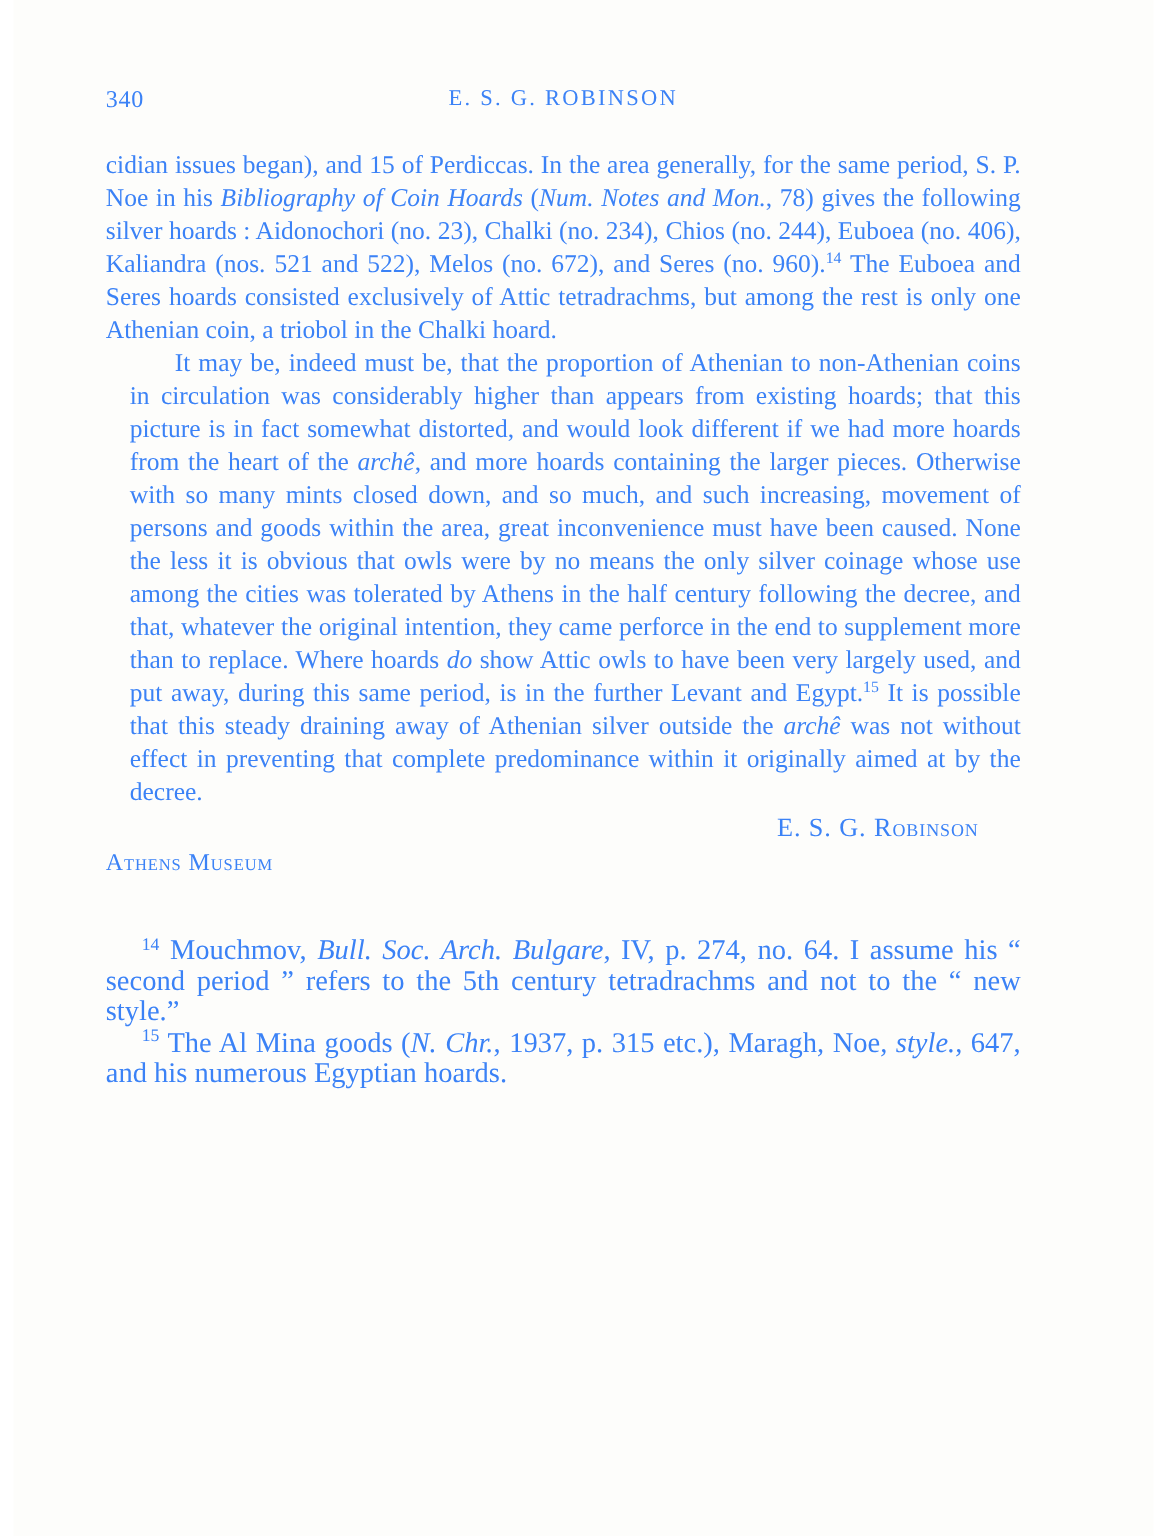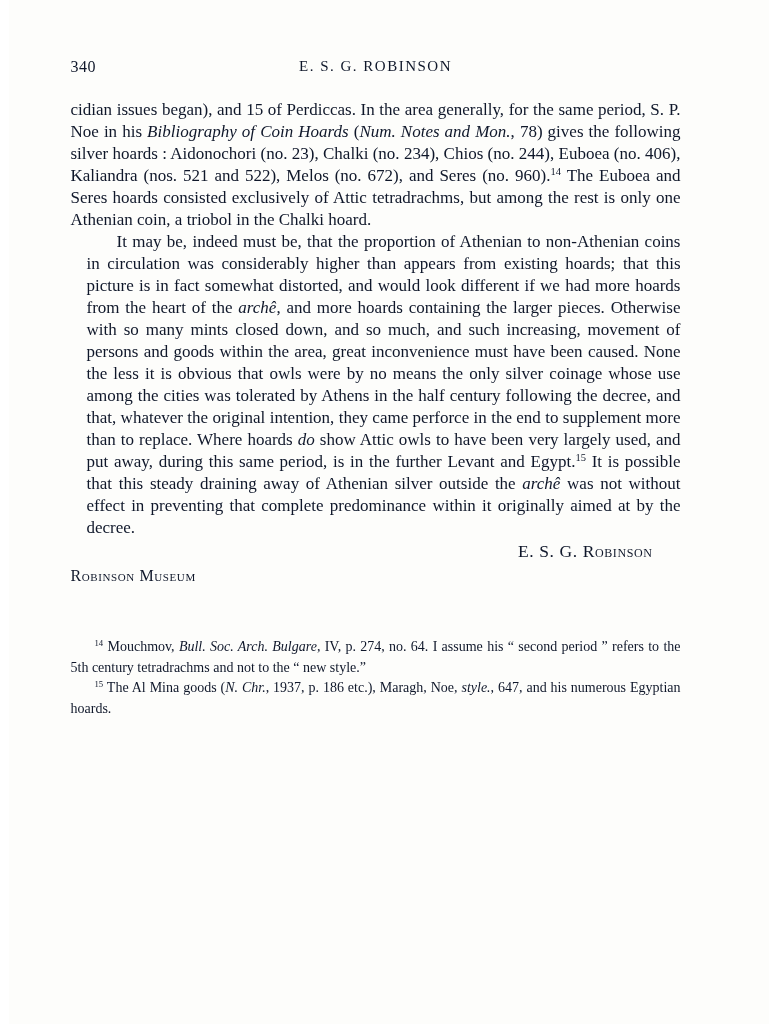--- a/index.html
+++ b/index.html
@@ -7,21 +7,21 @@
     padding: 0;
     background: #ffffff;
   }
   .page {
     position: relative;
     width: 760px;
     height: 1024px;
     margin: 0 auto;
     box-sizing: border-box;
     background: #fdfdfb;
-    color: #0f172a;
+    color: #3b82f6;
     font-family: "Liberation Serif", "DejaVu Serif", serif;
     padding: 58px 88px 0 62px;
     overflow: hidden;
   }
   .running-header {
     position: relative;
     text-align: center;
     font-size: 15px;
     letter-spacing: 1.5px;
     margin-bottom: 24px;
@@ -64,22 +64,22 @@
     margin-top: 1px;
   }
   .institution {
     font-variant: small-caps;
     letter-spacing: 0.6px;
     font-size: 16px;
     line-height: 22px;
     margin-top: 2px;
   }
   .footnotes {
-    margin-top: 50px;
-    font-size: 14px;
+    margin-top: 37px;
+    font-size: 19px;
     line-height: 20.5px;
     text-align: justify;
   }
   p.footnote {
     margin: 0;
     text-indent: 24px;
   }
 </style>
 </head>
 <body>
@@ -92,23 +92,23 @@
   </header>
 
   <main class="body-text">
     <div>
         <p class="para"><span>cidian issues began), and 15 of Perdiccas.  In the area generally, for the same period, S. P. Noe in his </span><i>Bibliography of Coin Hoards</i><span> (</span><i>Num. Notes and Mon.</i><span>, 78) gives the following silver hoards : Aidonochori (no. 23), Chalki (no. 234), Chios (no. 244), Euboea (no. 406), Kaliandra (nos. 521 and 522), Melos (no. 672), and Seres (no. 960).</span><sup>14</sup><span>  The Euboea and Seres hoards consisted exclusively of Attic tetradrachms, but among the rest is only one Athenian coin, a triobol in the Chalki hoard.</span></p>
         <p class="para indent"><span>It may be, indeed must be, that the proportion of Athenian to non-Athenian coins in circulation was considerably higher than appears from existing hoards; that this picture is in fact somewhat distorted, and would look different if we had more hoards from the heart of the </span><i>archê</i><span>, and more hoards containing the larger pieces.  Otherwise with so many mints closed down, and so much, and such increasing, movement of persons and goods within the area, great inconvenience must have been caused.  None the less it is obvious that owls were by no means the only silver coinage whose use among the cities was tolerated by Athens in the half century following the decree, and that, whatever the original intention, they came perforce in the end to supplement more than to replace.  Where hoards </span><i>do</i><span> show Attic owls to have been very largely used, and put away, during this same period, is in the further Levant and Egypt.</span><sup>15</sup><span>  It is possible that this steady draining away of Athenian silver outside the </span><i>archê</i><span> was not without effect in preventing that complete predominance within it originally aimed at by the decree.</span></p>
       </div>
 
     <div class="signature">E. S. G. Robinson</div>
 
-    <div class="institution">Robinson Museum</div>
+    <div class="institution">Athens Museum</div>
   </main>
 
   <footer class="footnotes">
     <div>
         <p class="footnote"><sup>14</sup><span> Mouchmov, </span><i>Bull. Soc. Arch. Bulgare</i><span>, IV, p. 274, no. 64.  I assume his “ second period ” refers to the 5th century tetradrachms and not to the “ new style.”</span></p>
-        <p class="footnote"><sup>15</sup><span> The Al Mina goods (</span><i>N. Chr.</i><span>, 1937, p. 186 etc.), Maragh, Noe, </span><i>style.</i><span>, 647, and his numerous Egyptian hoards.</span></p>
+        <p class="footnote"><sup>15</sup><span> The Al Mina goods (</span><i>N. Chr.</i><span>, 1937, p. 315 etc.), Maragh, Noe, </span><i>style.</i><span>, 647, and his numerous Egyptian hoards.</span></p>
       </div>
   </footer>
 
 </div>
 
 </body></html>

